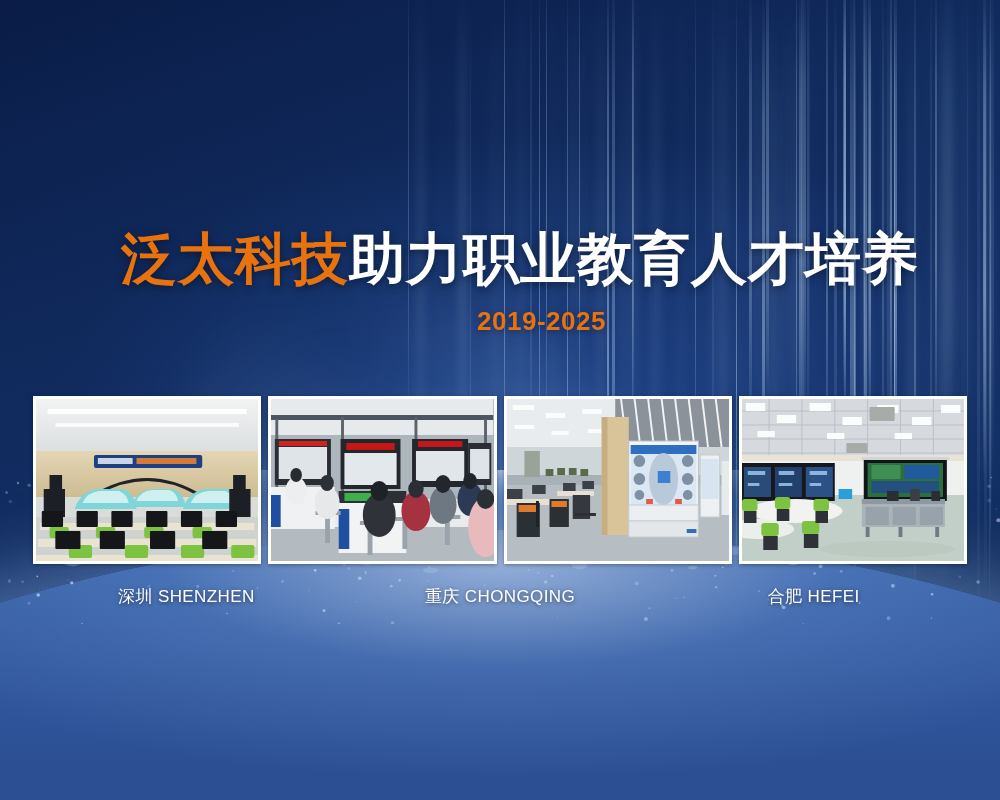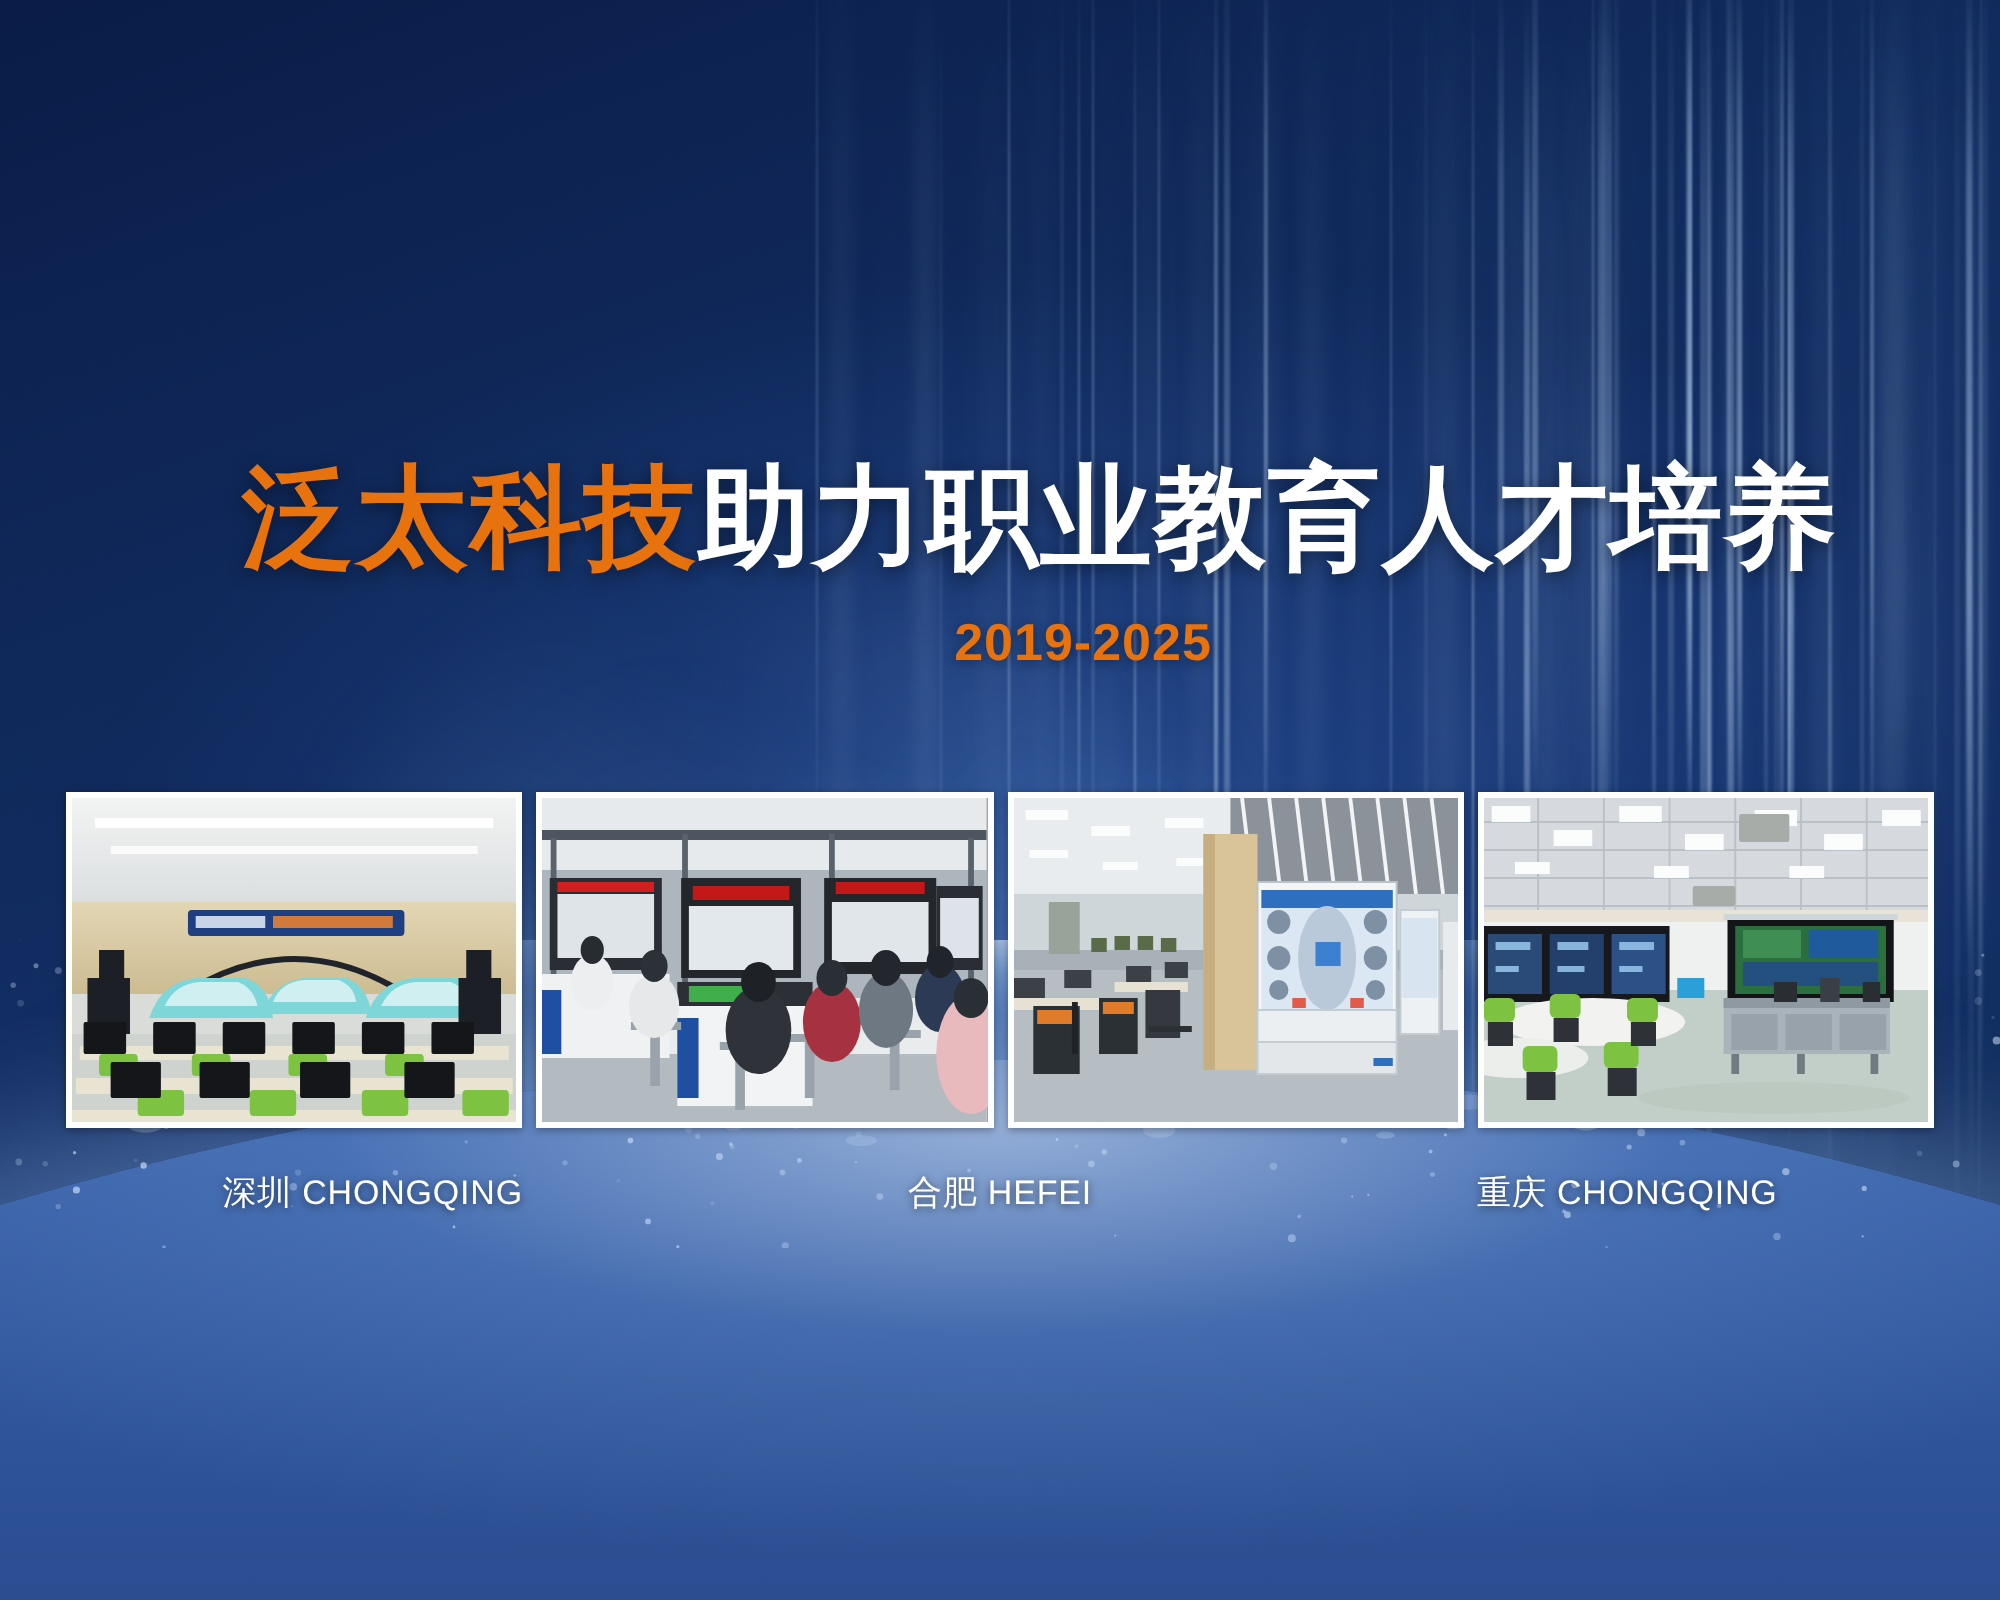--- a/index.html
+++ b/index.html
@@ -907,18 +907,18 @@
             <rect x="100" y="90" width="14" height="10" fill="#2b9fd8"></rect>
           </g>
           <ellipse cx="150" cy="150" rx="70" ry="8" fill="#b6c4bc" opacity=".6"></ellipse>
         </svg>
       </div>
     </div>
 
   </div>
 
   <div class="captions">
-    <div class="caption">深圳  CHONGQING</div>
+    <div class="caption">深圳  SHENZHEN</div>
+    <div class="caption">重庆  CHONGQING</div>
     <div class="caption">合肥  HEFEI</div>
-    <div class="caption">重庆  CHONGQING</div>
   </div>
 
 </div>
 
 </body></html>

